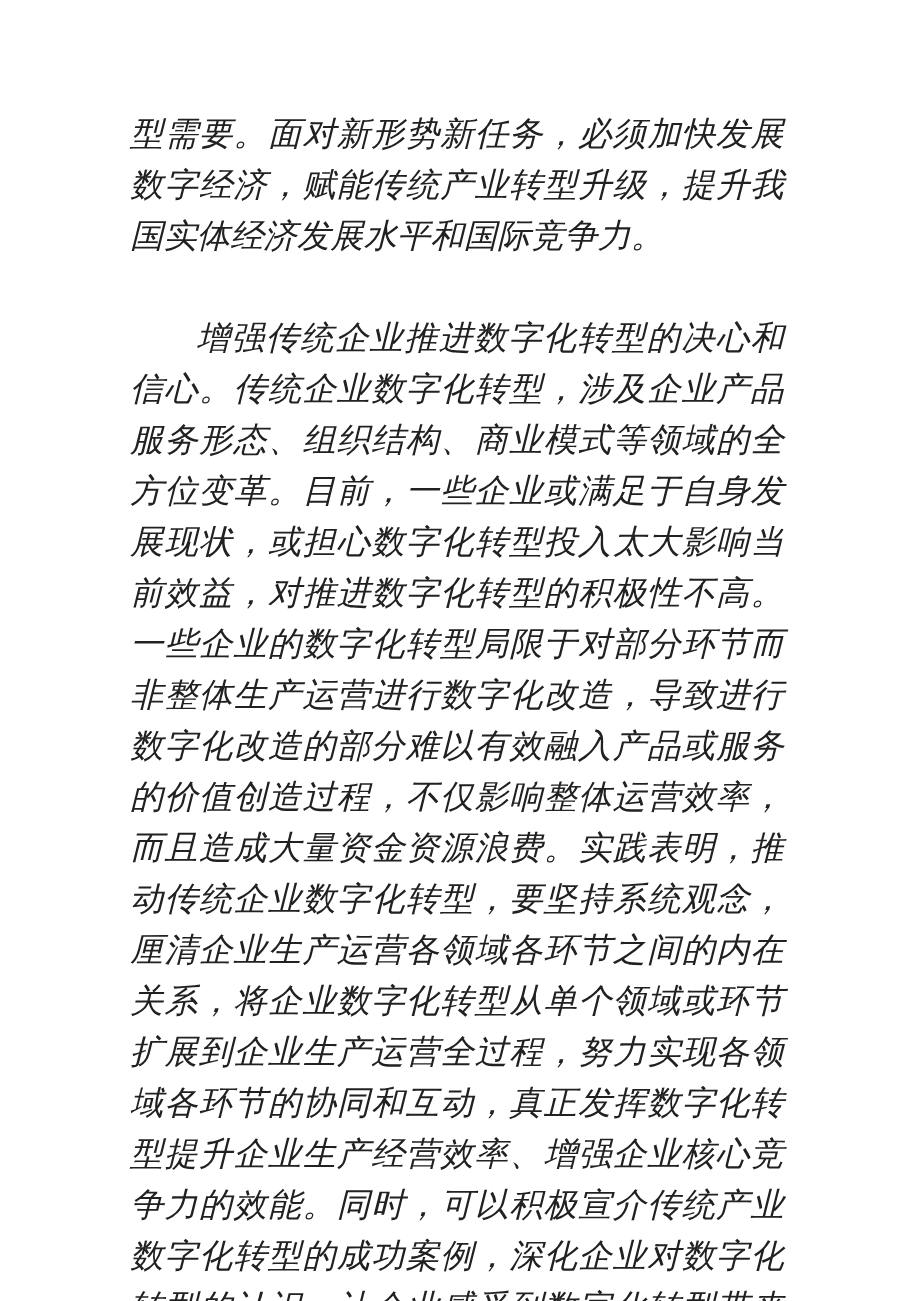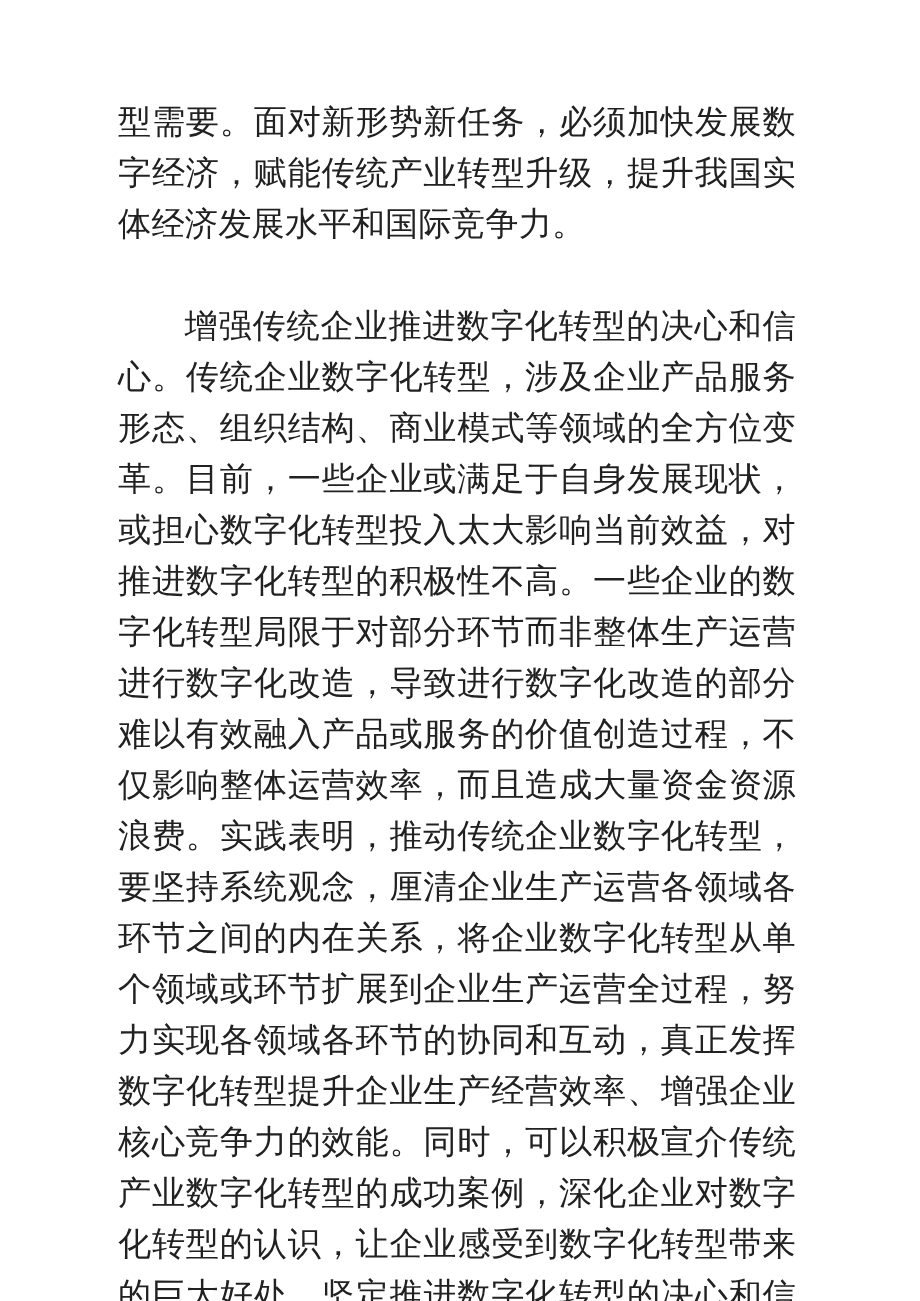--- a/index.html
+++ b/index.html
@@ -17,29 +17,30 @@
     box-sizing: border-box;
     font-family: "Liberation Serif", "DejaVu Serif", serif;
   }
   .text-column {
     position: absolute;
     left: 118px;
     top: 96px;
     width: 678px;
   }
   .para {
-    margin: 0;
+    margin: 12px;
     font-size: 33.2px;
     line-height: 51px;
     color: #212121;
     text-align: justify;
     text-justify: inter-character;
     text-align-last: left;
     letter-spacing: 0.2px;
     word-break: break-all;
+    font-style: italic;
     -webkit-font-smoothing: antialiased;
   }
   .para + .para {
     margin-top: 51px;
   }
   .para.indent {
     text-indent: 2em;
   }
 </style>
 </head>

